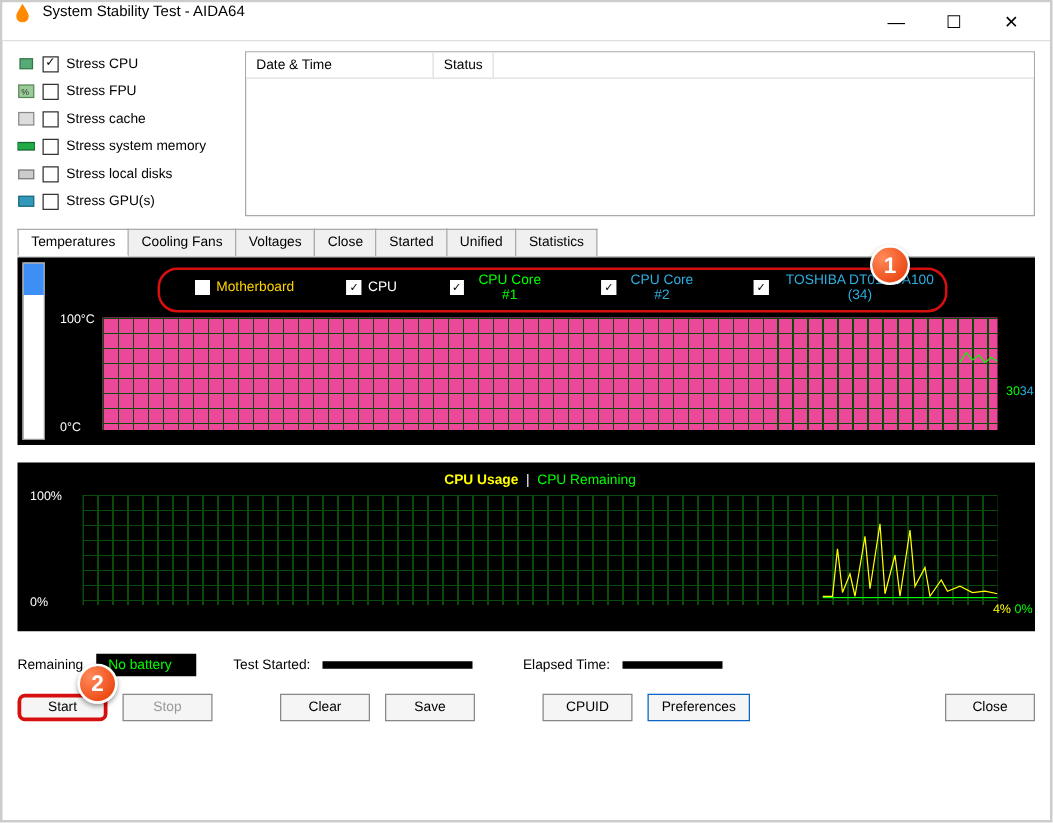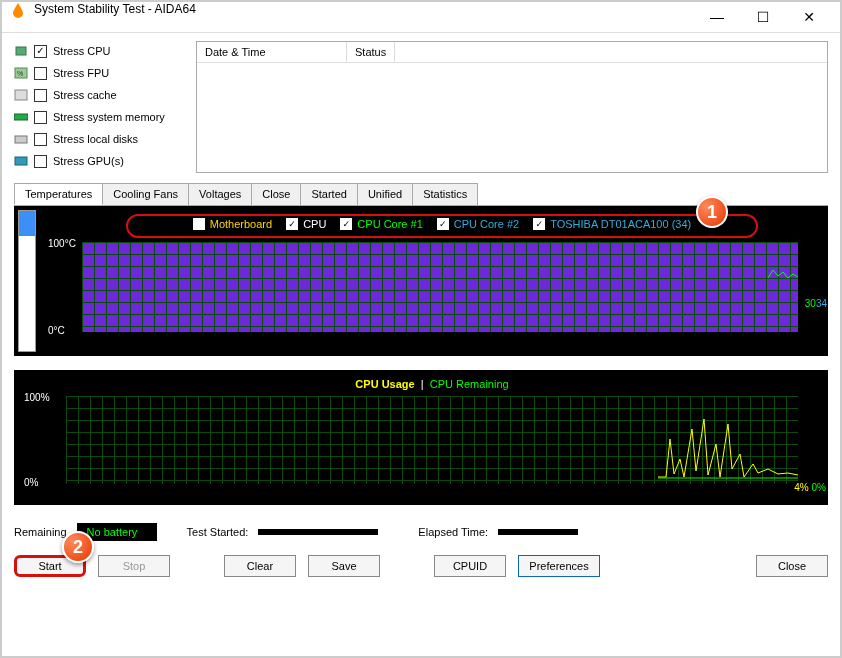--- a/index.html
+++ b/index.html
@@ -33,32 +33,32 @@
 .tab { padding: 4px 10px; font-size: 11px; border: 1px solid #aaa; border-bottom: none; background: #f0f0f0; margin-right: -1px; cursor: pointer; }
 .tab.active { background: #fff; border-bottom: 1px solid #fff; position: relative; z-index: 1; }
 
 .chart-area { position: relative; }
 .chart1 { background: #000; height: 150px; position: relative; display: flex; }
 .chart1-sidebar { width: 18px; background: #fff; border: 1px solid #999; margin: 4px; }
 .chart1-sidebar-fill { background: #3d8ff5; width: 100%; height: 25px; }
 .chart1-body { flex: 1; position: relative; padding: 8px 30px 8px 6px; }
 
 .legend-row { text-align: center; padding: 2px 0 6px; border: 2px solid #d70f0f; border-radius: 16px; margin: 0 40px 4px 80px; display: flex; justify-content: center; gap: 14px; align-items: center; }
-.legend-item { display: flex; align-items: center; gap: 5px; font-size: 11px; }
+.legend-item { display: flex; align-items: center; gap: 5px; font-size: 11px; padding-left: 28px; }
 .lcb { width: 12px; height: 12px; border: 1px solid #fff; background: #fff; display: inline-flex; align-items: center; justify-content: center; cursor: pointer; }
 .lcb.checked::after { content: "✓"; font-size: 9px; color: #000; }
 
-.grid-canvas { position: relative; height: 90px; background: #6d28d9; }
+.grid-canvas { position: relative; height: 90px; background: #ec4899; }
 .grid-lines { position: absolute; inset: 0; background-image:
   repeating-linear-gradient(to right, #0a4b0a 0 1px, transparent 1px 12px),
   repeating-linear-gradient(to bottom, #0a4b0a 0 1px, transparent 1px 12px);
 }
 .axis-lbl { position: absolute; color: #fff; font-size: 10px; left: -34px; }
 
-.chart1-right { position: absolute; right: 1px; top: 92px; font-size: 10px; color: #0f0; }
+.chart1-right { position: absolute; right: 1px; top: 102px; font-size: 10px; color: #0f0; }
 .chart1-right .v1 { color: #0f0; }
 .chart1-right .v2 { color: #2daee0; }
 
 .chart2 { background: #000; height: 135px; margin-top: 14px; position: relative; padding: 8px 30px 8px 52px; }
 .chart2-title { text-align: center; margin-bottom: 6px; font-size: 11px; }
 .chart2-title .a { color: #ff0; font-weight: bold; } .chart2-title .sep { color: #fff; } .chart2-title .b { color: #0f0; }
 .chart2-grid { position: relative; height: 88px; }
 .axis2-lbl { position: absolute; left: -42px; color: #fff; font-size: 10px; }
 .spike-svg { position: absolute; right: 0; bottom: 5px; width: 140px; height: 70px; }
 .chart2-right { position: absolute; right: 2px; bottom: 12px; font-size: 10px; }

